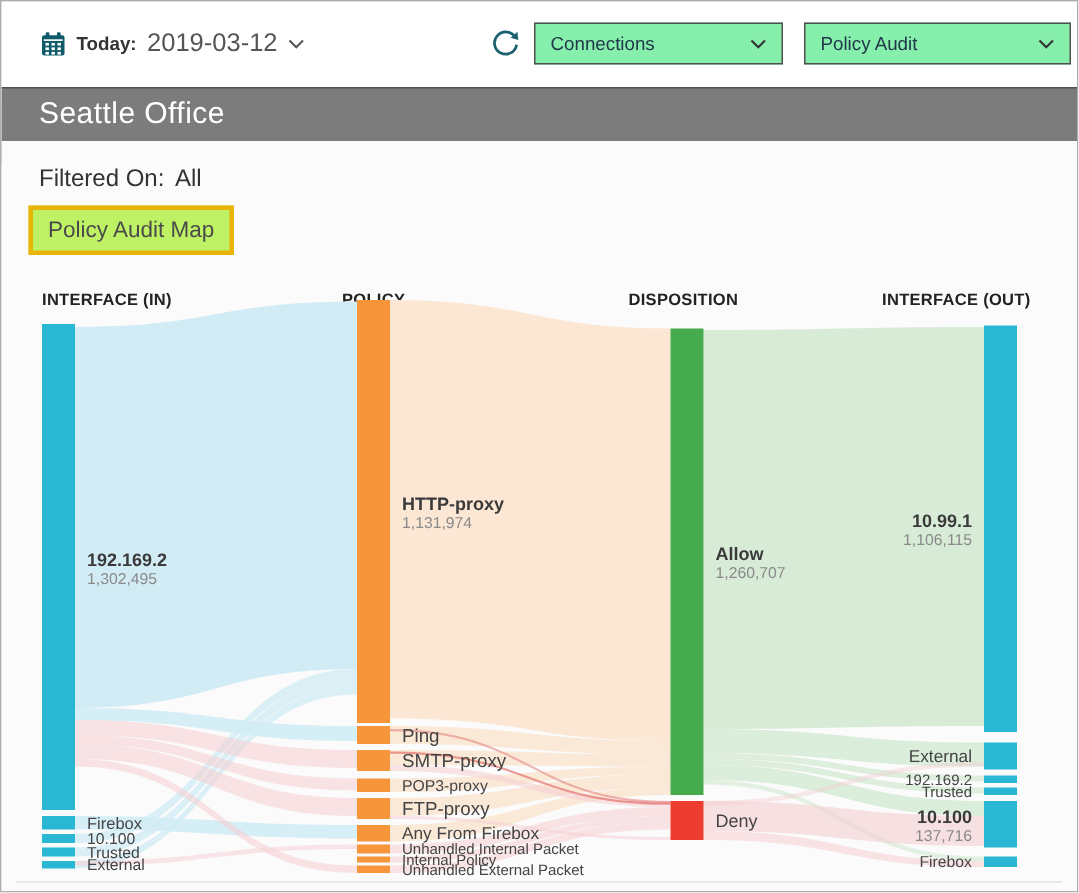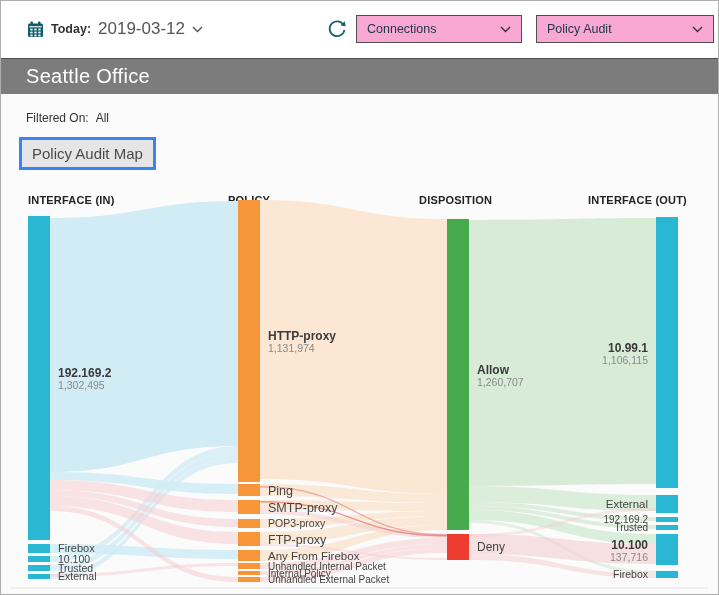--- a/index.html
+++ b/index.html
@@ -3,30 +3,30 @@
 <meta charset="utf-8">
 <style>
   html,body{margin:0;padding:0;background:#fff;}
   .frame{position:relative;width:717px;height:593px;border:1px solid #adadad;overflow:hidden;
          font-family:"Liberation Sans",sans-serif;background:#fff;}
   .topbar{position:absolute;top:0;left:0;right:0;height:67px;background:#ffffff;}
   .today{position:absolute;left:26px;top:18px;display:flex;align-items:center;gap:7px;cursor:pointer;}
   .today .lbl{font-size:12.5px;font-weight:bold;color:#333;}
   .today .date{font-size:17px;color:#555;}
   .refresh{position:absolute;left:323px;top:15px;width:26px;height:26px;display:flex;align-items:center;justify-content:center;cursor:pointer;}
-  .dd{position:absolute;top:14px;height:28px;border:1px solid #4f4f4f;background:#f9a8d4;box-sizing:border-box;
+  .dd{position:absolute;top:14px;height:28px;border:1px solid #4f4f4f;background:#86efac;box-sizing:border-box;
       font-size:12.5px;color:#22384a;display:flex;align-items:center;justify-content:space-between;
       padding:0 10px;cursor:pointer;}
   .dd1{left:355px;width:166px;} .dd2{left:535px;width:178px;}
   .graybar{position:absolute;top:57px;left:0;right:0;height:52px;background:#7c7c7c;border-top:1px solid #515151;
            box-sizing:border-box;color:#fff;font-size:20px;line-height:34px;padding-left:25px;letter-spacing:.3px;}
   .content{position:absolute;top:93px;left:0;right:0;bottom:0;background:#fbfbfb;}
-  .filtered{position:absolute;left:25px;top:17px;font-size:12px;color:#333;}
+  .filtered{position:absolute;left:25px;top:17px;font-size:16px;color:#333;}
   .filtered .v{margin-left:7px;color:#333;}
-  .redbox{position:absolute;border:3px solid #3b82f6;background:#e5e5e5;}
+  .redbox{position:absolute;border:3px solid #eab308;background:#bef264;}
   .map-title{left:18px;top:43px;padding:5px 10px;font-size:15px;color:#4a4a4a;}
   .summary{right:6px;top:46px;padding:4px 10px;font-size:12px;color:#555;}
   .colhead{position:absolute;top:100px;font-size:11px;font-weight:bold;color:#222;letter-spacing:.2px;}
   .ch1{left:27px;} .ch2{left:227px;} .ch3{left:418px;} .ch4{right:31px;}
   #sankey-svg{position:absolute;left:0;top:0;width:717px;height:500px;}
   #sankey-svg text{font-family:"Liberation Sans",sans-serif;}
 </style>
 </head>
 <body>
 

